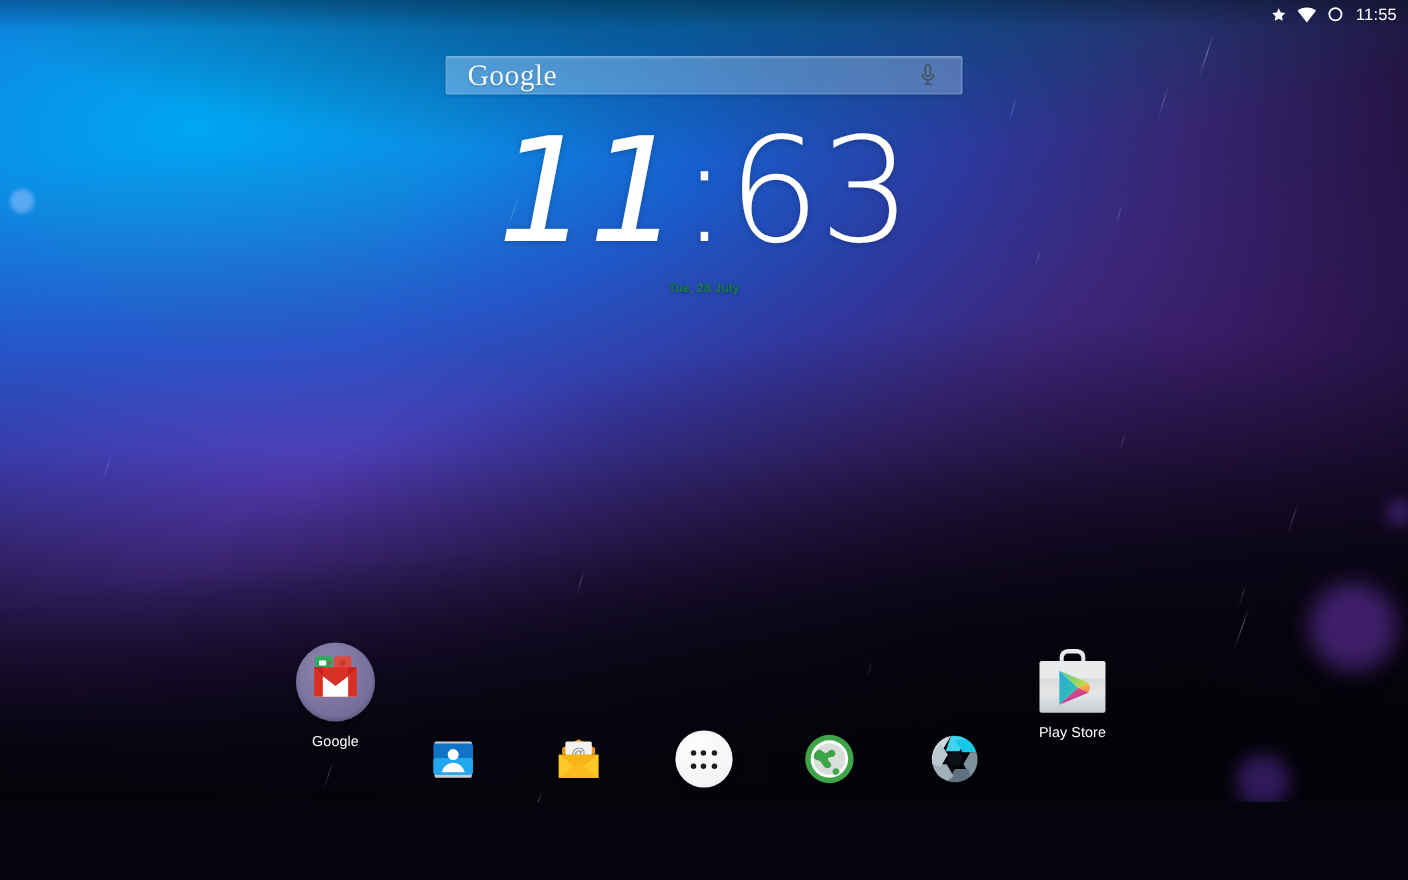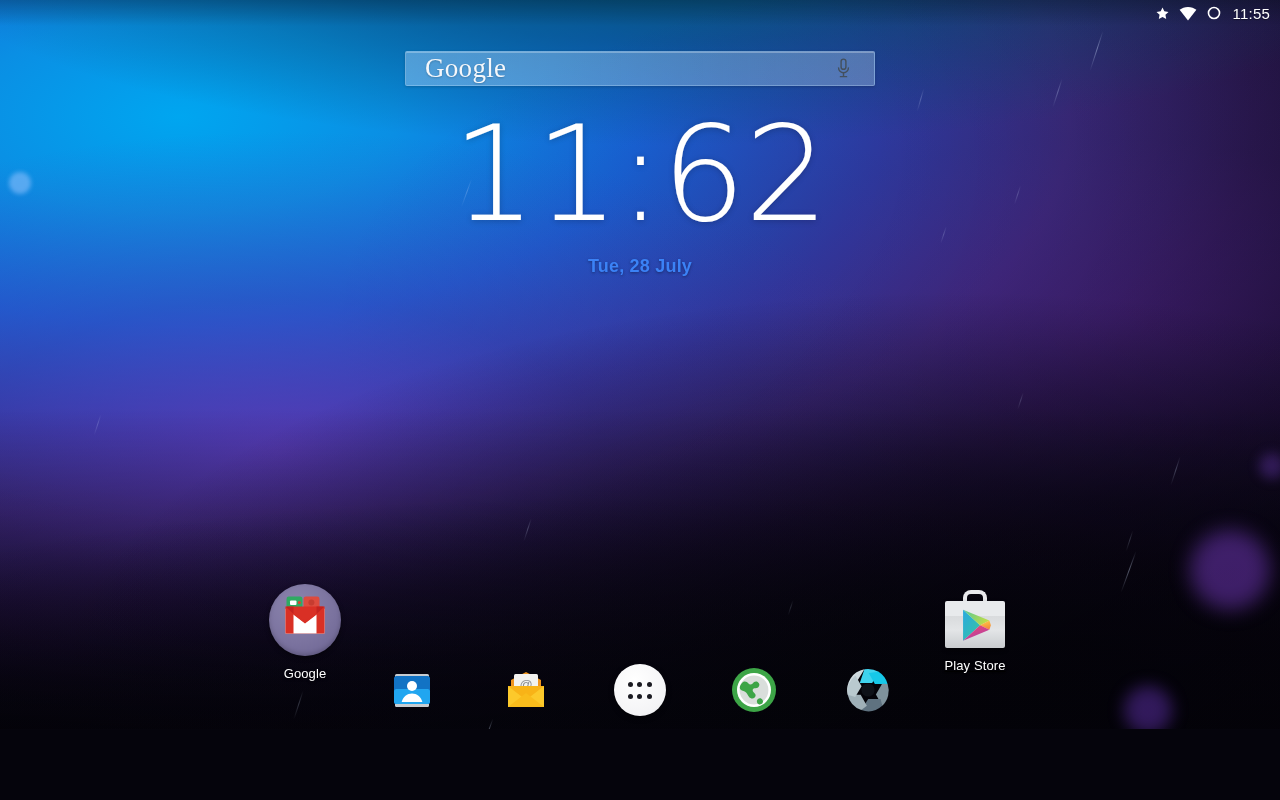--- a/index.html
+++ b/index.html
@@ -87,24 +87,24 @@
     display:flex; flex-direction:column; align-items:center;
   }
   #clockwidget .time {
     font-size:132px; line-height:1.0; color:#ffffff;
     font-weight:100; letter-spacing:-1px;
     font-family:"DejaVu Sans", sans-serif;
     text-shadow:0 1px 6px rgba(0,0,0,0.22);
     -webkit-text-stroke:0.2px rgba(255,255,255,0.55);
   }
   
-  #clockwidget .time span.h { font-weight:100; }
+  #clockwidget .time span.h { font-weight:100;font-style:italic; }
   #clockwidget .time span.sep { font-weight:100; }
   #clockwidget .date {
-    margin-top:16px; font-size:18px; font-weight:bold; color:#3b82f6;
+    margin-top:16px; font-size:11px; font-weight:bold; color:#15803d;
     letter-spacing:0.2px; text-shadow:0 1px 3px rgba(0,0,0,0.38);
   }
 
   
   .appcell {
     position:absolute; width:120px; display:flex; flex-direction:column;
     align-items:center; z-index:20;
   }
   .appcell .label {
     margin-top:10px; font-size:13px; color:#ffffff; letter-spacing:0.1px;
@@ -223,21 +223,21 @@
         <rect x="8.6" y="2" width="6.8" height="14.4" rx="3.4" fill="none" stroke="#43505e" stroke-width="2"></rect>
         <path d="M5 14.4a7 7 0 0 0 14 0" fill="none" stroke="#43505e" stroke-width="2" stroke-linecap="round"></path>
         <line x1="12" y1="21.4" x2="12" y2="26.4" stroke="#43505e" stroke-width="2" stroke-linecap="round"></line>
         <line x1="7.6" y1="26.8" x2="16.4" y2="26.8" stroke="#43505e" stroke-width="2" stroke-linecap="round"></line>
       </svg>
     </span>
   </div>
 
   <div id="clockwidget">
     <div class="time">
-      <span class="h">11</span><span class="sep">:</span><span class="m">62</span>
+      <span class="h">11</span><span class="sep">:</span><span class="m">63</span>
     </div>
     <div class="date">Tue, 28 July</div>
   </div>
 
   <div class="appcell" style="left:245px; top:584px;">
     <div class="folder-icon">
       <div class="folder-disc"></div>
 
       <svg width="72" height="72" viewBox="0 0 72 72" style="position:absolute;inset:0;">
         <defs>

